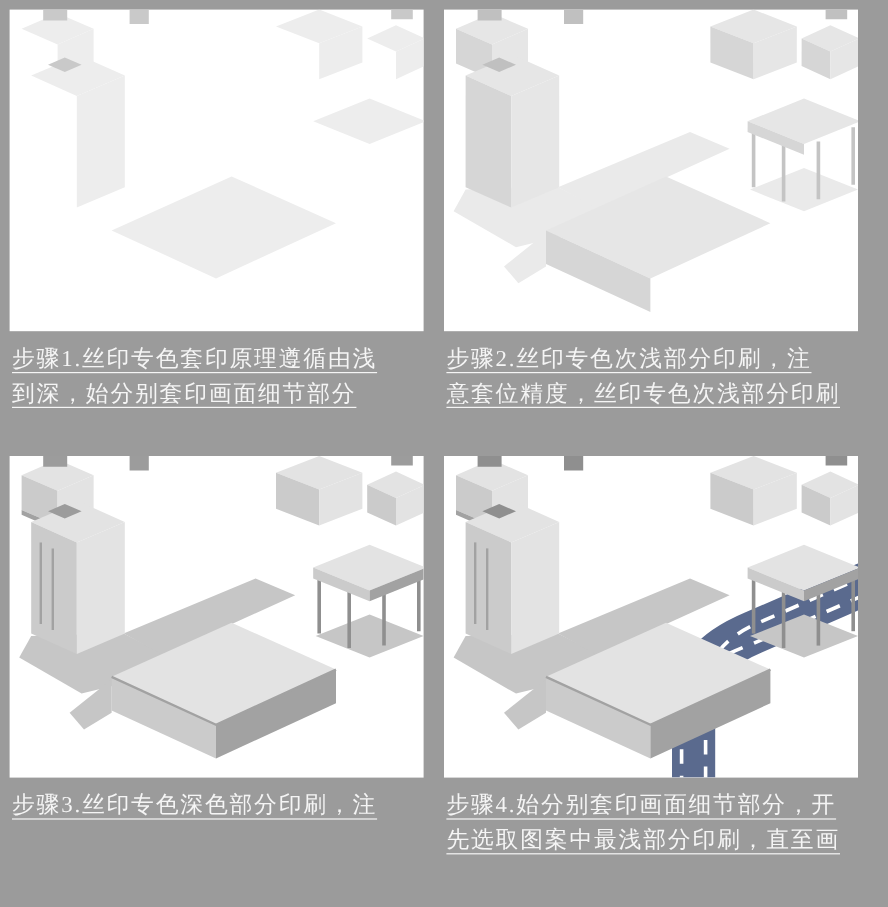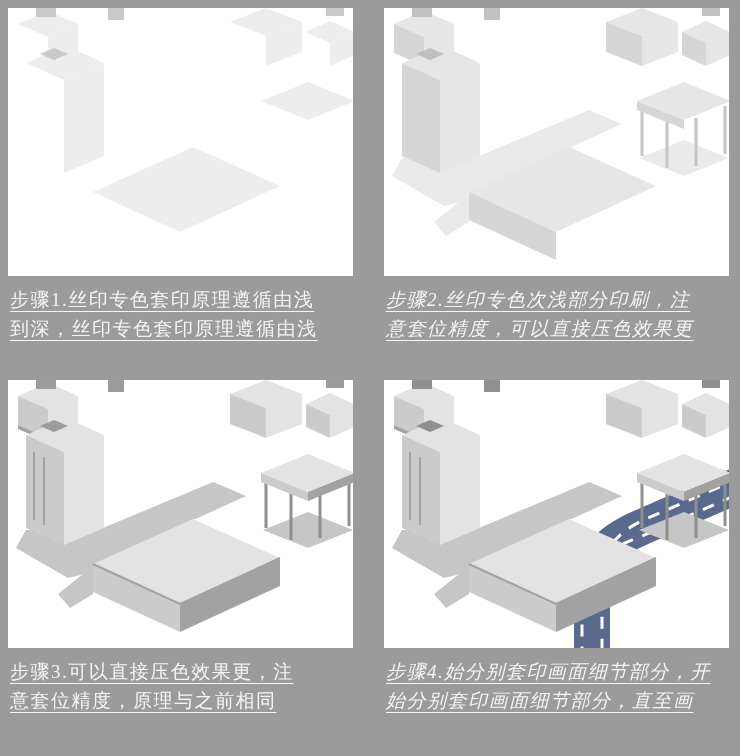--- a/index.html
+++ b/index.html
@@ -5,21 +5,21 @@
   html,body{margin:0;padding:0;}
   body{
     width:740px;height:756px;
     background:#9b9b9b;
     position:relative;
     overflow:hidden;
     font-family:"Liberation Serif","DejaVu Serif",serif;
   }
   .panel{position:absolute;width:345px;margin:0;}
   .panel.col-left{left:8px;}
-  .panel.col-right{left:384px;font-style:italic;}
+  .panel.col-right{left:370px;}
   .panel.row-top{top:8px;}
   .panel.row-bottom{top:380px;}
   .art{
     width:345px;height:268px;
     background:#ffffff;
     overflow:hidden;
   }
   .art svg{display:block;width:345px;height:268px;}
   .caption{margin:9px 0 0 0;padding-left:2px;}
   .cap-line{
@@ -118,51 +118,50 @@
 </svg>
 
 <figure class="panel col-left row-top">
   <div class="art step1">
     <svg viewBox="0 0 345 268">
         <use href="#city"></use>
       </svg>
   </div>
   <figcaption class="caption">
     <div class="cap-line">步骤1.丝印专色套印原理遵循由浅</div>
-    <div class="cap-line">到深，丝印专色套印原理遵循由浅</div>
+    <div class="cap-line">到深，始分别套印画面细节部分</div>
   </figcaption>
 </figure>
 
 <figure class="panel col-right row-top">
   <div class="art step2">
     <svg viewBox="0 0 345 268">
         <use href="#city"></use>
       </svg>
   </div>
   <figcaption class="caption">
     <div class="cap-line">步骤2.丝印专色次浅部分印刷，注</div>
-    <div class="cap-line">意套位精度，可以直接压色效果更</div>
+    <div class="cap-line">意套位精度，丝印专色次浅部分印刷</div>
   </figcaption>
 </figure>
 
 <figure class="panel col-left row-bottom">
   <div class="art step3">
     <svg viewBox="0 0 345 268">
         <use href="#city"></use>
       </svg>
   </div>
   <figcaption class="caption">
-    <div class="cap-line">步骤3.可以直接压色效果更，注</div>
-    <div class="cap-line">意套位精度，原理与之前相同</div>
+    <div class="cap-line">步骤3.丝印专色深色部分印刷，注</div>
   </figcaption>
 </figure>
 
 <figure class="panel col-right row-bottom">
   <div class="art step4">
     <svg viewBox="0 0 345 268">
         <use href="#city"></use>
       </svg>
   </div>
   <figcaption class="caption">
     <div class="cap-line">步骤4.始分别套印画面细节部分，开</div>
-    <div class="cap-line">始分别套印画面细节部分，直至画</div>
+    <div class="cap-line">先选取图案中最浅部分印刷，直至画</div>
   </figcaption>
 </figure>
 
 </body></html>

